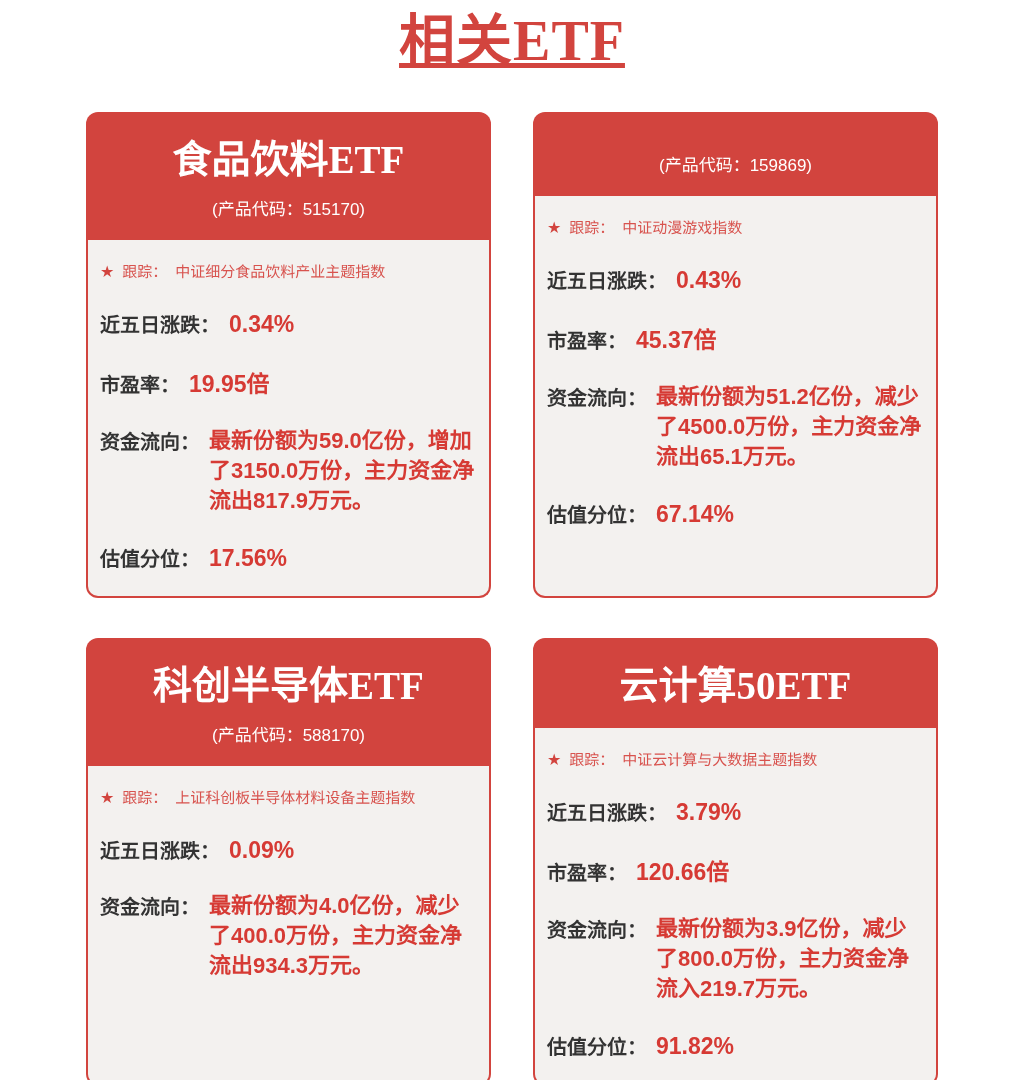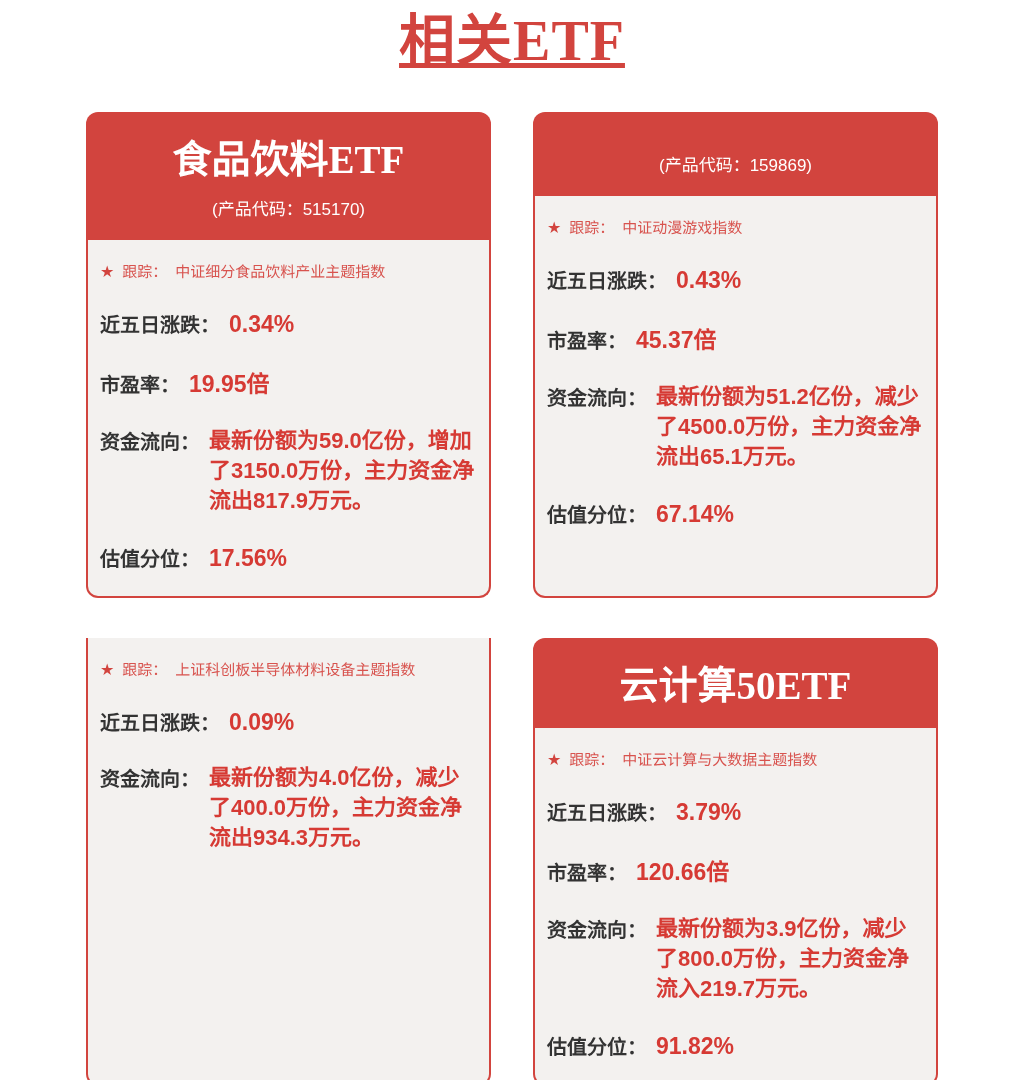--- a/index.html
+++ b/index.html
@@ -158,20 +158,24 @@
         <span class="metric-value">最新份额为51.2亿份，减少了4500.0万份，主力资金净流出65.1万元。</span>
       </div>
       <div class="metric-row">
         <span class="metric-label">估值分位：</span>
         <span class="metric-value">67.14%</span>
       </div>
     </div>
   </div>
 
   <div class="card">
+    <div class="card-header">
+      <div class="card-title">科创半导体ETF</div>
+      <div class="card-code">(产品代码：588170)</div>
+    </div>
     <div class="card-body">
       <div class="tracking-row">
         <span class="star">★</span>
         <span class="tracking-label">跟踪：</span>
         <span class="tracking-index">上证科创板半导体材料设备主题指数</span>
       </div>
       <div class="metric-row">
         <span class="metric-label">近五日涨跌：</span>
         <span class="metric-value">0.09%</span>
       </div>

